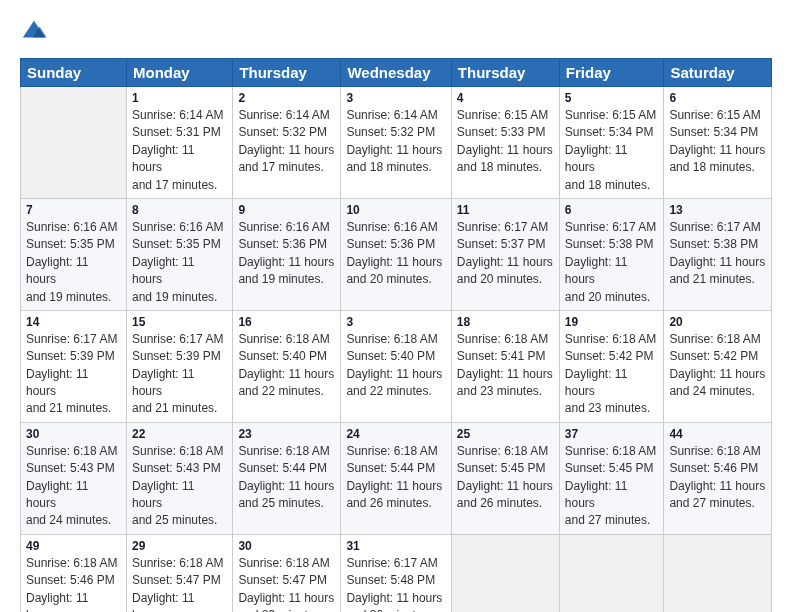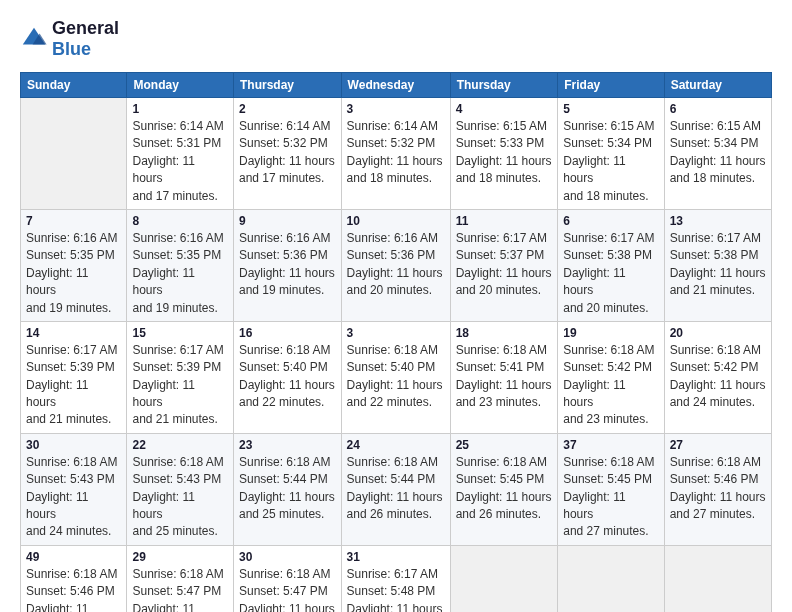--- a/index.html
+++ b/index.html
@@ -44,21 +44,21 @@
     .calendar {
       width: 100%;
       border-collapse: collapse;
       font-size: 10.5px;
     }
     .calendar thead tr th {
       background-color: #2a6db5;
       color: #fff;
       padding: 5px 6px;
       text-align: left;
-      font-size: 12px;
+      font-size: 15px;
       font-weight: bold;
       border: 1px solid #1d5a9a;
     }
     .calendar tbody tr td {
       vertical-align: top;
       border: 1px solid #ccc;
       padding: 4px 5px;
       width: 113px;
       min-height: 70px;
       background: #fff;
@@ -85,24 +85,20 @@
 </head>
 <body>
 
 <div class="page">
   <div class="header">
     <div class="logo-area">
       <svg class="logo-icon" viewBox="0 0 40 40">
         <polygon points="20,4 36,28 4,28" fill="#2a6db5"></polygon>
         <polygon points="28,12 38,28 18,28" fill="#1a4a8a" opacity="0.7"></polygon>
       </svg>
-      <div>
-        <div style="font-size:18px;font-weight:bold;color:#1a1a2e;">General</div>
-        <div style="font-size:18px;font-weight:bold;color:#2a6db5;">Blue</div>
-      </div>
     </div>
     <div class="title-area">
       <div class="month-title"></div>
       <div class="location"></div>
     </div>
   </div>
 
   <table class="calendar">
     <thead>
       <tr>
@@ -222,21 +218,21 @@
           </td>
           <td>
             <span class="day-num">25</span>
             <div class="day-info">Sunrise: 6:18 AM<br>Sunset: 5:45 PM<br>Daylight: 11 hours<br>and 26 minutes.</div>
           </td>
           <td>
             <span class="day-num">37</span>
             <div class="day-info">Sunrise: 6:18 AM<br>Sunset: 5:45 PM<br>Daylight: 11 hours<br>and 27 minutes.</div>
           </td>
           <td>
-            <span class="day-num">27</span>
+            <span class="day-num">44</span>
             <div class="day-info">Sunrise: 6:18 AM<br>Sunset: 5:46 PM<br>Daylight: 11 hours<br>and 27 minutes.</div>
           </td>
         </tr>
         <tr>
           <td>
             <span class="day-num">49</span>
             <div class="day-info">Sunrise: 6:18 AM<br>Sunset: 5:46 PM<br>Daylight: 11 hours<br>and 28 minutes.</div>
           </td>
           <td>
             <span class="day-num">29</span>

